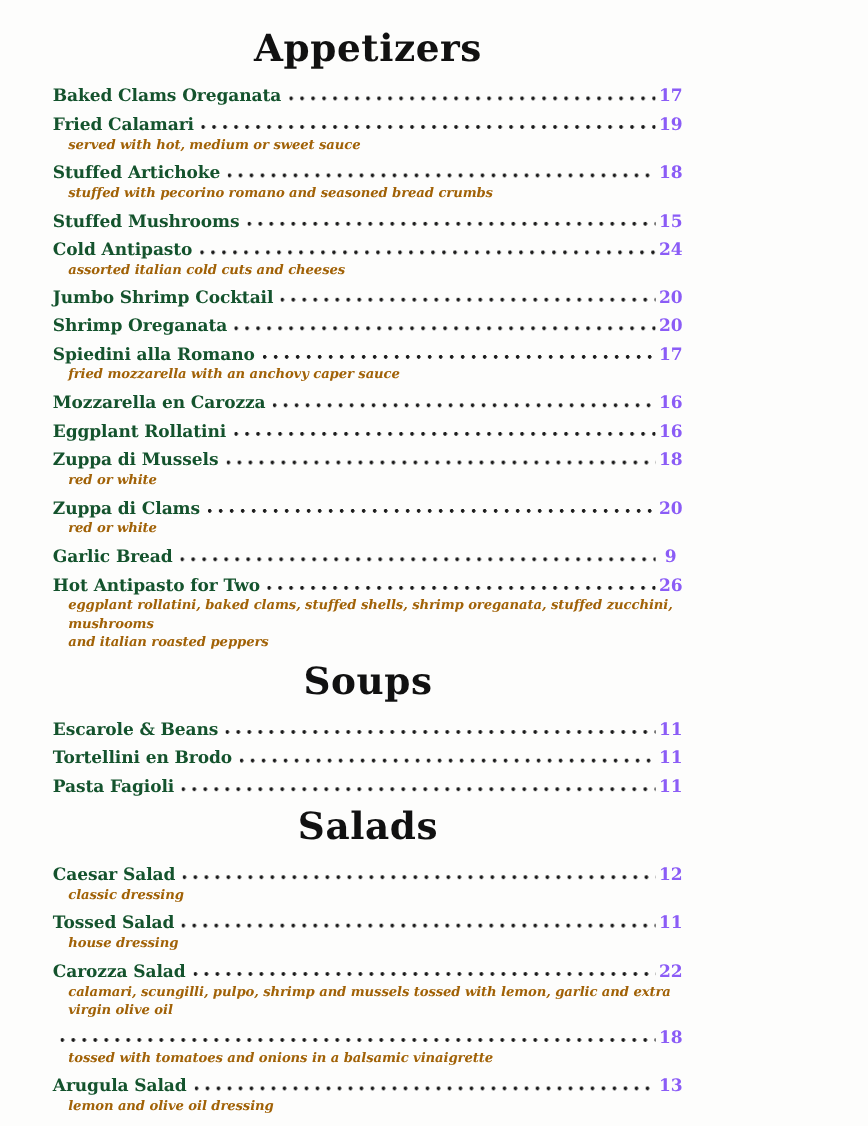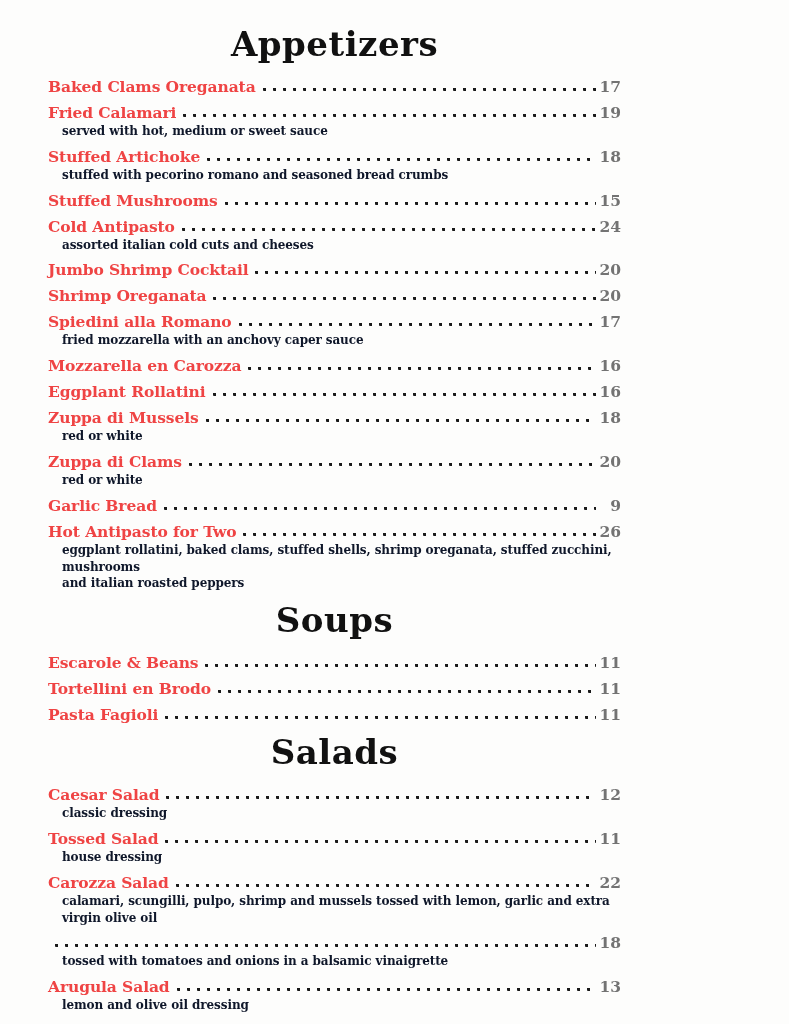--- a/index.html
+++ b/index.html
@@ -31,50 +31,51 @@
   .item-row {
     display: flex;
     align-items: baseline;
     line-height: 18px;
   }
   .item-name {
     font-weight: 700;
     font-size: 15.5px;
     letter-spacing: -0.1px;
     white-space: nowrap;
-    color: #ef4444;
+    color: #14532d;
     text-align: right;
   }
   .leader {
     flex: 1 1 auto;
     align-self: flex-end;
     height: 7px;
     margin: 0 3px 3px 7px;
     background-image: radial-gradient(circle at 1.6px 3.4px, #1a1a1a 1.45px, rgba(0,0,0,0) 1.9px);
     background-size: 10px 7px;
     background-repeat: repeat-x;
     background-position: left bottom;
   }
   .item-price {
     font-weight: 700;
     font-size: 15.5px;
     white-space: pre;
     min-width: 22px;
-    text-align: right;
-    color: #737373;
+    text-align: left;
+    color: #8b5cf6;
   }
   .item-desc {
+    font-style: italic;
     font-weight: 700;
     font-size: 12px;
     line-height: 1.4;
     letter-spacing: -0.1px;
     padding-left: 14px;
     margin-top: 1px;
     white-space: pre-line;
-    color: #0f172a;
+    color: #a16207;
   }
 </style>
 </head>
 <body>
 
 <main class="page">
   <div id="sections-root">
       <section class="menu-section">
     <h1 class="section-title">Appetizers</h1>
     <div class="section-items">

